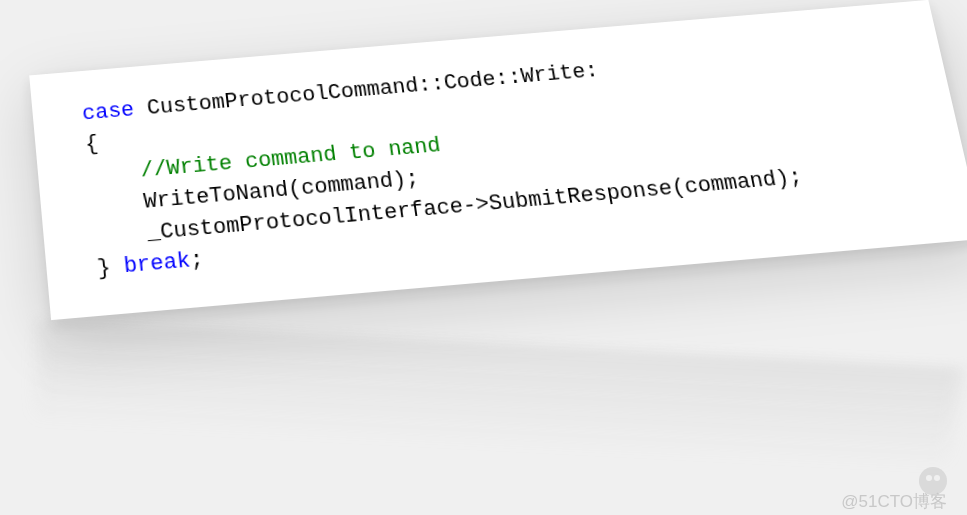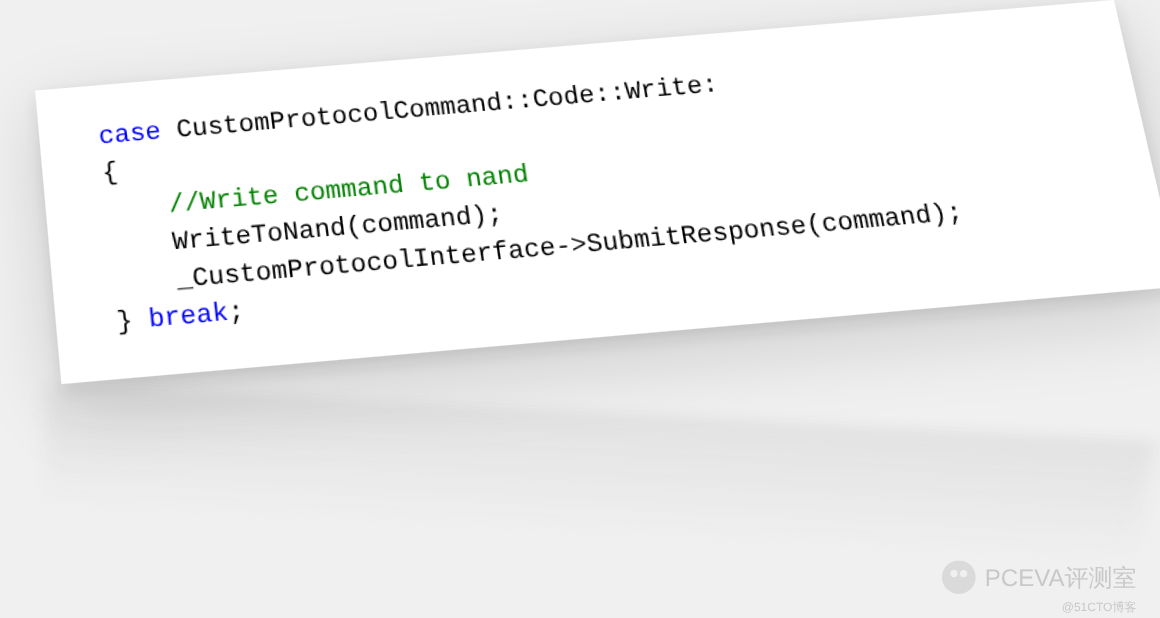--- a/index.html
+++ b/index.html
@@ -77,21 +77,21 @@
     }
     .watermark-text {
       font-size: 20px;
       font-weight: 500;
       color: #c8c8c8;
     }
     .watermark-sub {
       position: absolute;
       bottom: 2px;
       right: 20px;
-      font-size: 10px;
+      font-size: 17px;
       color: #c8c8c8;
       font-family: sans-serif;
       margin-left: 43px;
     }
   </style>
 </head>
 <body>
 
 <div class="reflection"></div>
 
@@ -99,15 +99,14 @@
   <div class="code-line"><span class="keyword">case</span><span class="plain"> CustomProtocolCommand::Code::Write:</span></div>
   <div class="code-line plain">{</div>
   <div class="code-line comment">    //Write command to nand</div>
   <div class="code-line plain">    WriteToNand(command);</div>
   <div class="code-line plain">    _CustomProtocolInterface-&gt;SubmitResponse(command);</div>
   <div class="code-line"><span class="plain">} </span><span class="keyword">break</span><span class="plain">;</span></div>
 </div>
 
 <div class="watermark">
   <div class="watermark-icon"></div>
-  <div class="watermark-text">PCEVA评测室</div>
 </div>
 <div class="watermark-sub">@51CTO博客</div>
 
 </body></html>

